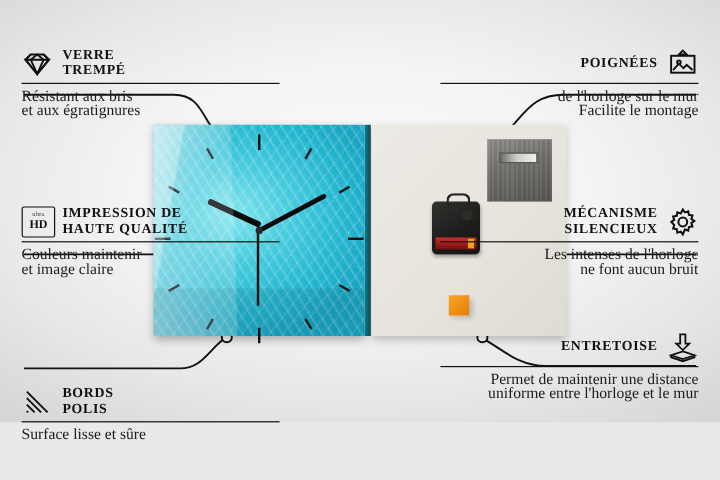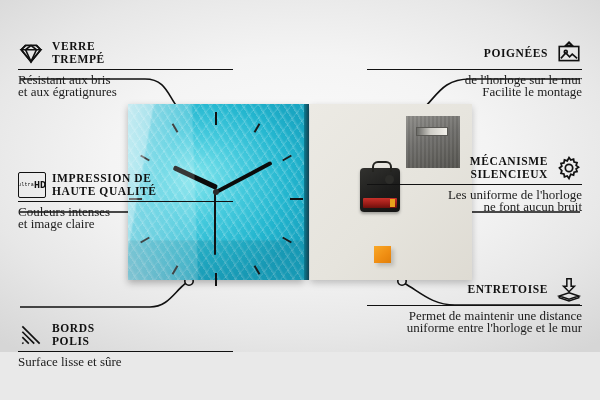--- a/index.html
+++ b/index.html
@@ -103,27 +103,27 @@
 
   .left  .head{justify-content:flex-start;}
   .left  .title,.left .sub{text-align:left;}
   .right .head{justify-content:flex-end;}
   .right .title,.right .sub{text-align:right;}
 
   .c-verre{left:18px;top:40px;}
   .c-impression{left:18px;top:172px;}
   .c-bords{left:18px;top:278px;margin-top:44px;}
   .c-poignees{left:367px;top:40px;}
-  .c-mecanisme{left:367px;top:155px;}
+  .c-mecanisme{left:367px;top:172px;}
   .c-entretoise{left:367px;top:276px;}
 
   .hd-box{
     width:26px;height:24px;border:1.6px solid #111;border-radius:2px;
-    display:flex;flex-direction:row;align-items:center;justify-content:center;
-    font-family:Liberation Mono, monospace;line-height:1;
+    display:flex;flex-direction:column;align-items:center;justify-content:center;
+    font-family:Liberation Serif, serif;line-height:1;
   }
   .hd-box .u{font-size:5px;letter-spacing:.2px;}
   .hd-box .h{font-size:10px;font-weight:bold;margin-top:1px;}
 
   svg.links{position:absolute;left:0;top:0;width:600px;height:400px;pointer-events:none;}
 </style>
 </head>
 <body>
 
 <div class="stage">
@@ -233,21 +233,21 @@
           <span class="u">ultra</span>
           <span class="h">HD</span>
         </span>
       </span>
       <div>
         <div class="title">IMPRESSION DE</div>
         <div class="title">HAUTE QUALITÉ</div>
       </div>
     </div>
     <div class="rule"></div>
-    <div class="sub">Couleurs intenses</div>
+    <div class="sub">Couleurs maintenir</div>
     <div class="sub">et image claire</div>
   </div>
 
   <div class="callout left c-bords">
     <div class="head">
       <span class="ic">
         <svg viewBox="0 0 24 24" fill="none" stroke="currentColor" stroke-width="1.5">
           <path d="M4 4l16 16"></path>
             <path d="M4 9l11 11"></path>
             <path d="M4 14l6 6"></path>
@@ -289,21 +289,21 @@
         <div class="title">SILENCIEUX</div>
       </div>
       <span class="ic">
         <svg viewBox="0 0 24 24" fill="none" stroke="currentColor" stroke-width="1.6">
           <circle cx="12" cy="12" r="3.4"></circle>
           <path d="M12 2.4l1.6 2.2 2.6-.8.5 2.7 2.7.5-.8 2.6 2.2 1.6-2.2 1.6.8 2.6-2.7.5-.5 2.7-2.6-.8L12 21.6l-1.6-2.2-2.6.8-.5-2.7-2.7-.5.8-2.6L3.2 12l2.2-1.6-.8-2.6 2.7-.5.5-2.7 2.6.8z"></path>
         </svg>
       </span>
     </div>
     <div class="rule"></div>
-    <div class="sub">Les uniforme de l'horloge</div>
+    <div class="sub">Les intenses de l'horloge</div>
     <div class="sub">ne font aucun bruit</div>
   </div>
 
   <div class="callout right c-entretoise">
     <div class="head">
       <div>
         <div class="title">ENTRETOISE</div>
       </div>
       <span class="ic">
         <svg viewBox="0 0 24 24" fill="none" stroke="currentColor" stroke-width="1.4">

